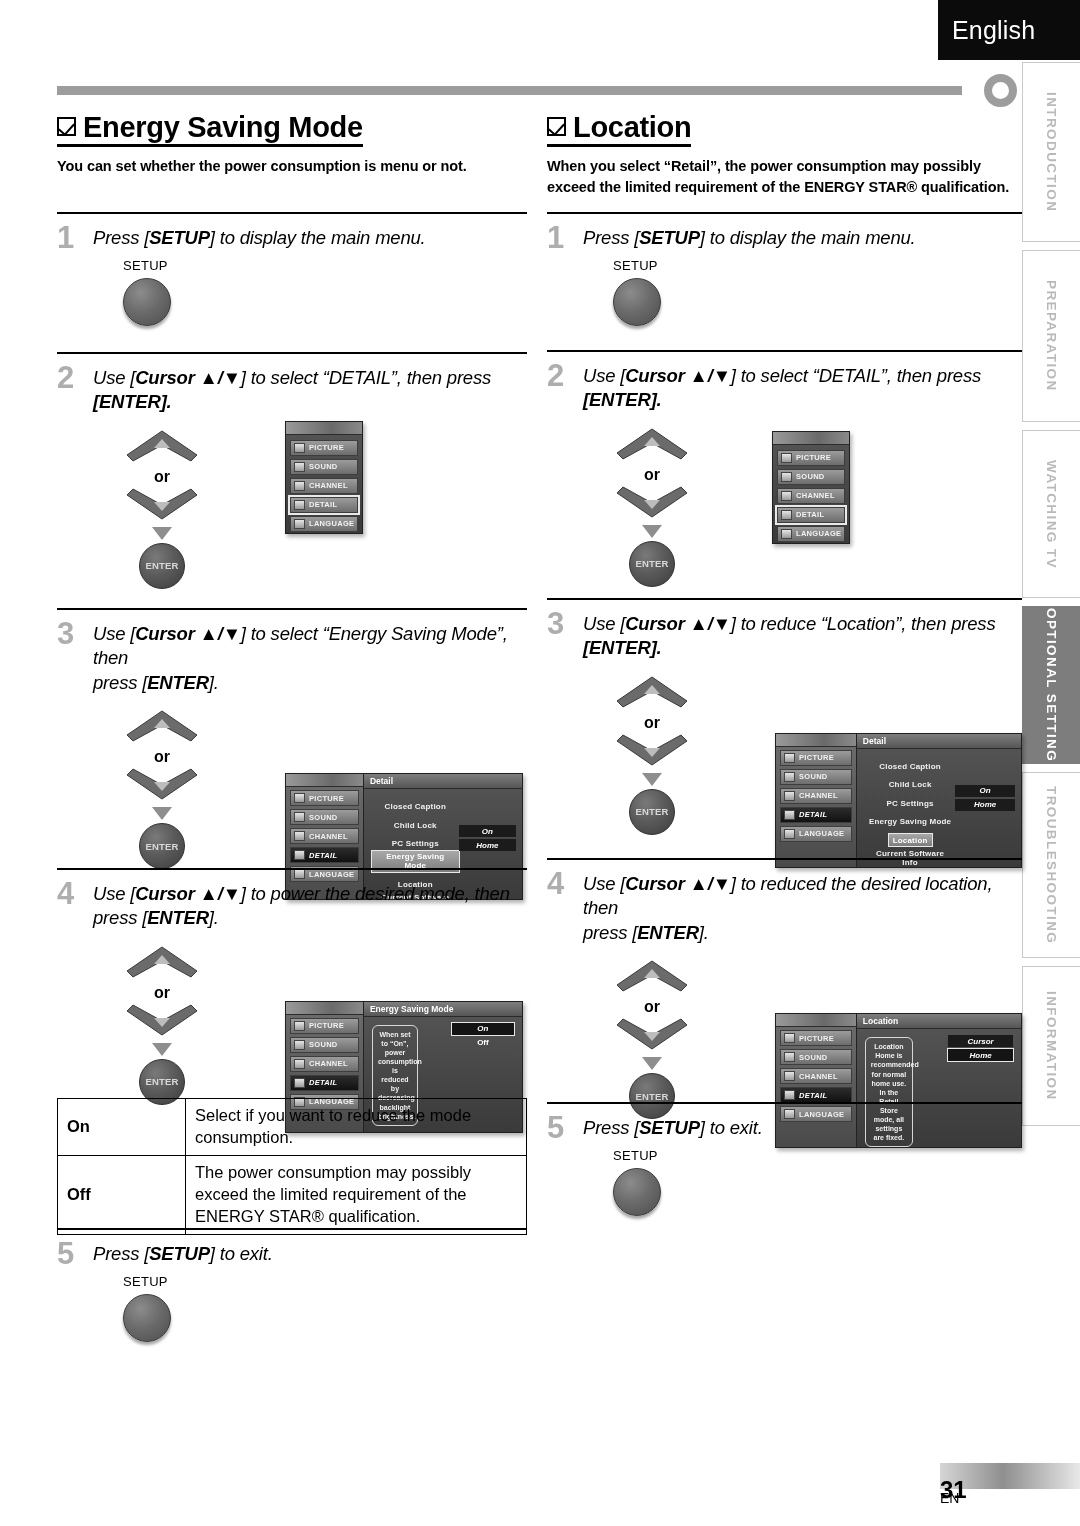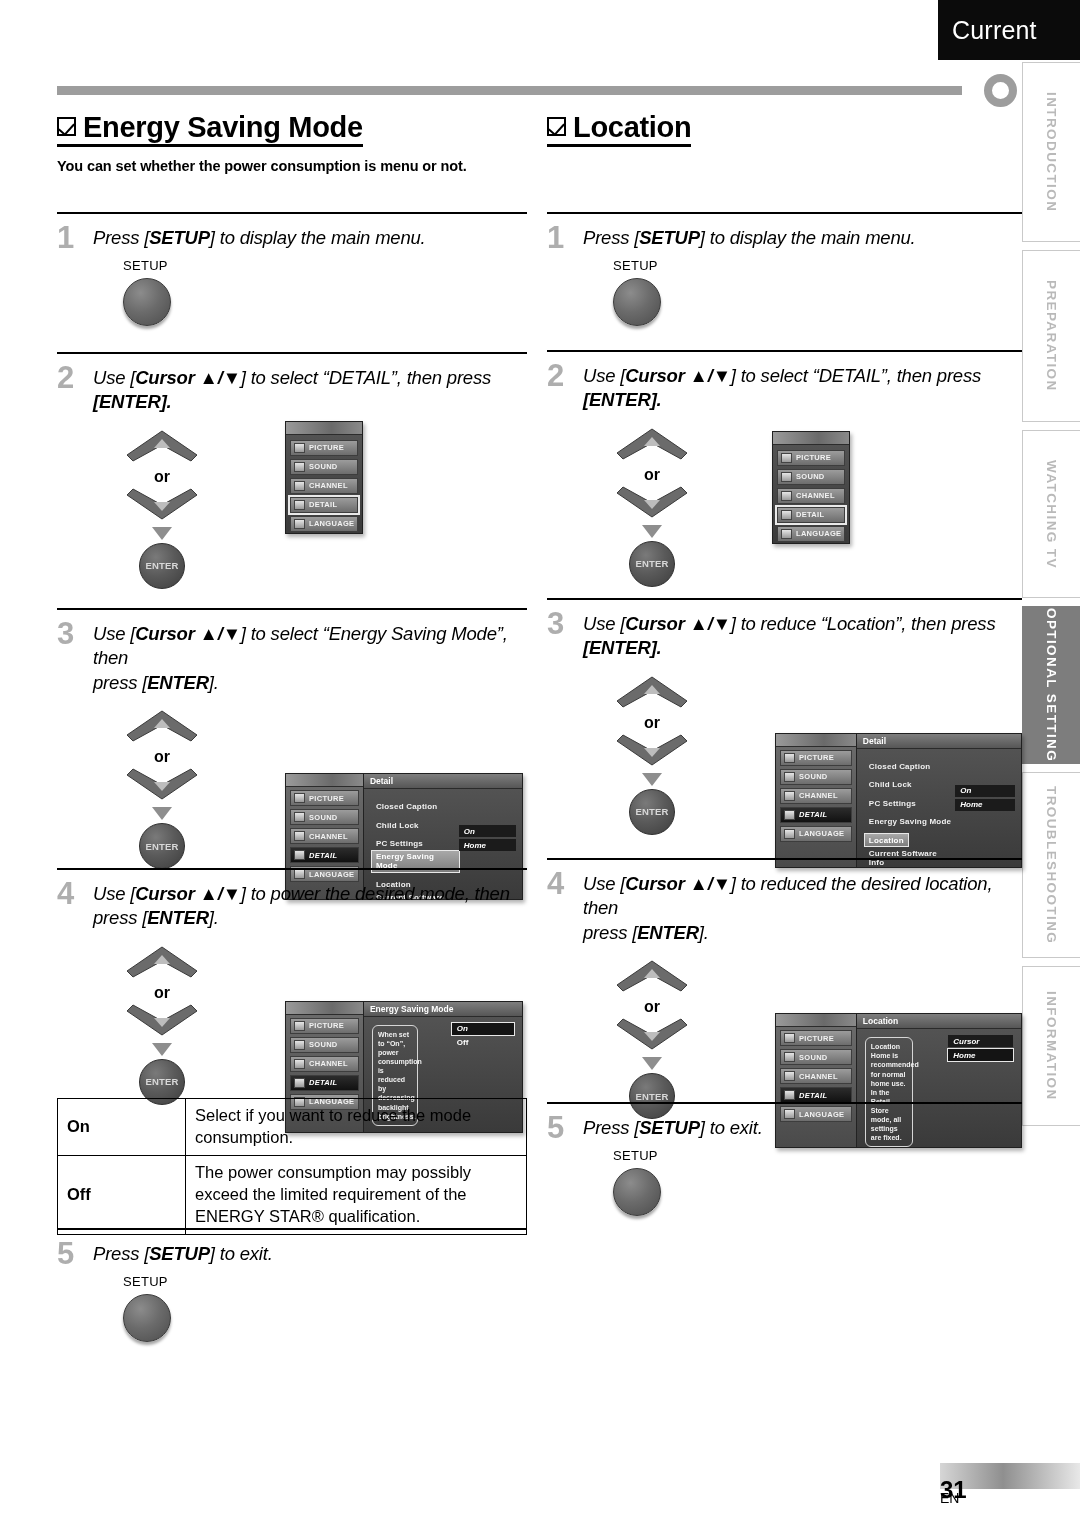--- a/index.html
+++ b/index.html
@@ -146,21 +146,21 @@
     border: 1px solid #444;
   }
   .osd-main { position: absolute; left: 33%; right: 0; top: 0; bottom: 0; }
   .osd-title {
     height: 15px; padding-left: 6px;
     background: linear-gradient(180deg,#7e7e7e,#565656);
     border-bottom: 1px solid #2a2a2a;
     color: #fff; font-size: 8.5px; font-weight: bold;
     display: flex; align-items: center;
   }
-  .osd-body { position: absolute; top: 15px; left: 0; right: 0; bottom: 0; display: flex; }
+  .osd-body { position: absolute; top: 15px; left: 0; right: 0; bottom: 0; display: flex; text-align: center; }
   .osd-list { flex: 1; padding: 6px 0 0 8px; }
   .osd-row {
     color: #f0f0f0; font-size: 8px; font-weight: bold;
     padding: 1.5px 4px; margin-bottom: 1px; display: inline-block;
     letter-spacing: .2px;
   }
   .osd-row.hl {
     background: linear-gradient(180deg,#a8a8a8,#7d7d7d);
     outline: 1.5px solid #e8e8e8; color: #fff;
   }
@@ -202,21 +202,21 @@
   }
   .pageen {
     position: absolute; left: 940px; top: 1490px; width: 120px;
     font-size: 14px;
   }
 </style>
 </head>
 <body>
 
 <div class="lang-tab">
-  <span>Current</span>
+  <span>English</span>
 </div>
 <div class="rule-bar"></div>
 <div class="rule-knob"></div>
 
 <div class="tab-rail">
   <div class="vtab" style="top:0;height:180px;">
     <span>INTRODUCTION</span>
   </div>
   <div class="vtab" style="top:188px;height:172px;">
     <span>PREPARATION</span>
@@ -469,20 +469,21 @@
     </div>
   </div>
 </div>
 
 <div class="col col-right">
 
   <div style="position:absolute;top:112px;left:0;width:475px;">
     <h2 class="sec-title">
       <span class="check-glyph"></span><span>Location</span>
     </h2>
+    <div class="sec-desc">When you select “Retail”, the power consumption may possibly exceed the limited requirement of the ENERGY STAR® qualification.</div>
   </div>
 
   <div class="step step-rule" style="position:absolute;top:212px;left:0;width:475px;">
     <div class="step-head">
       <div class="step-num">1</div>
       <div class="step-text"><span>Press [</span><b>SETUP</b><span>] to display the main menu.</span></div>
     </div>
     <div class="btn-group" style="margin:6px 0 0 66px;">
       <div class="btn-label">SETUP</div>
       <div class="round-btn" style="margin-top:5px;"></div>

